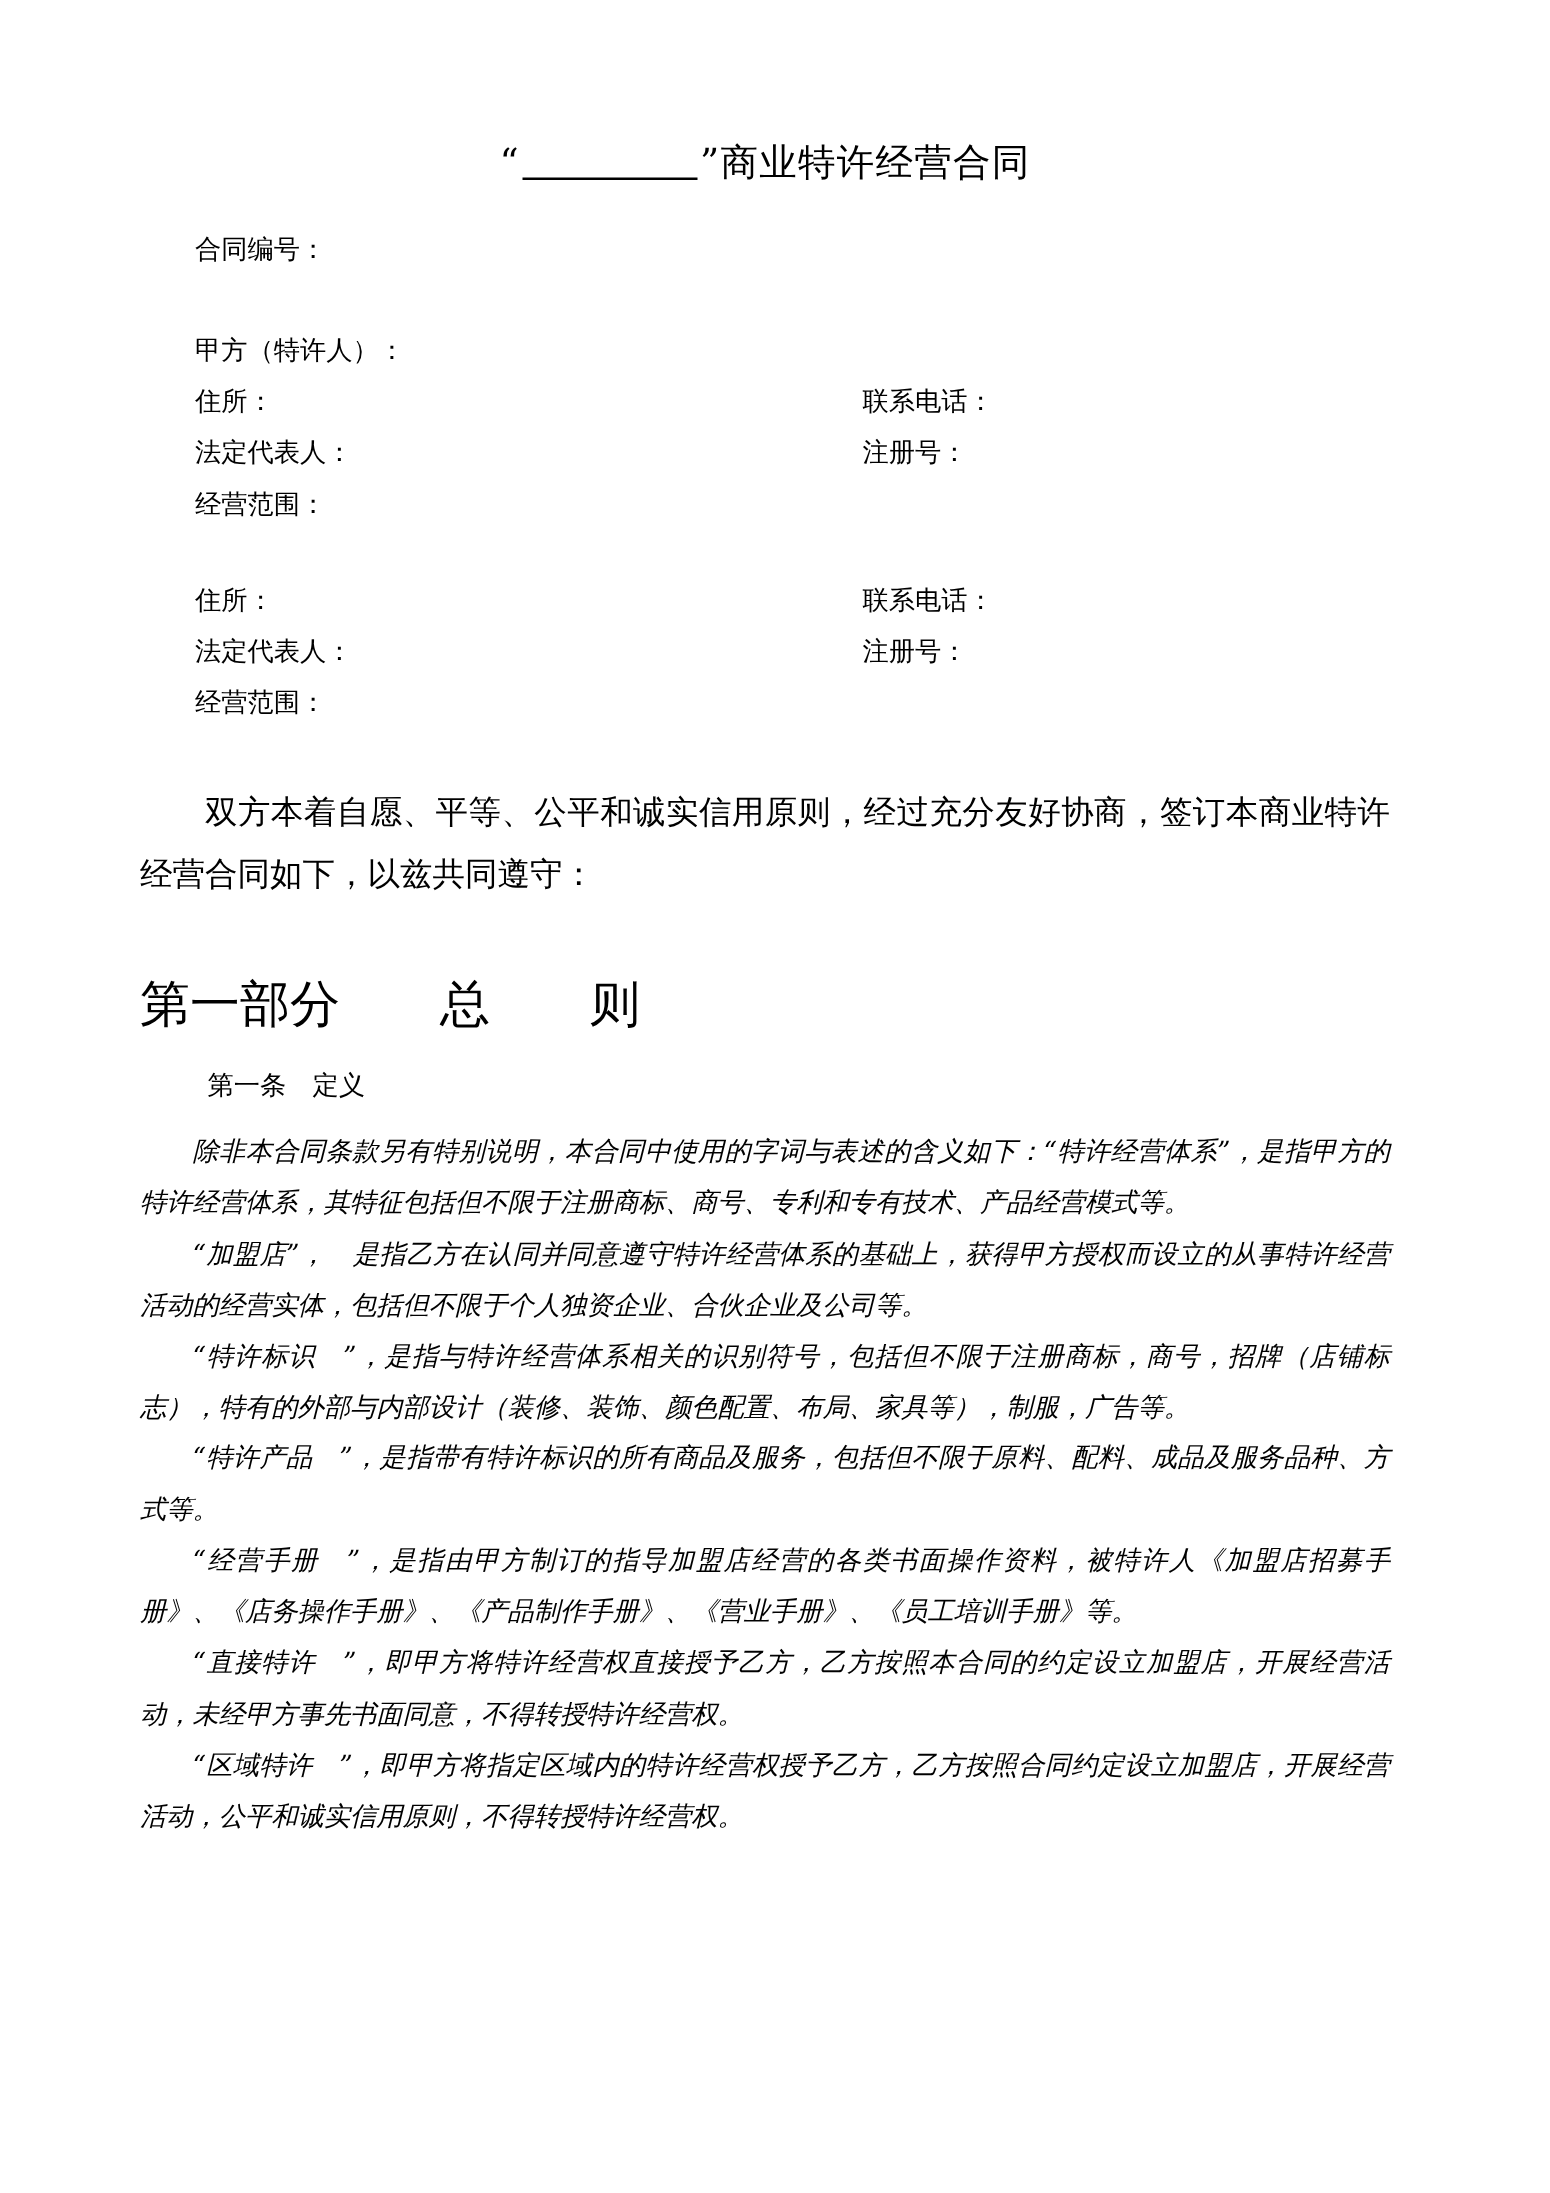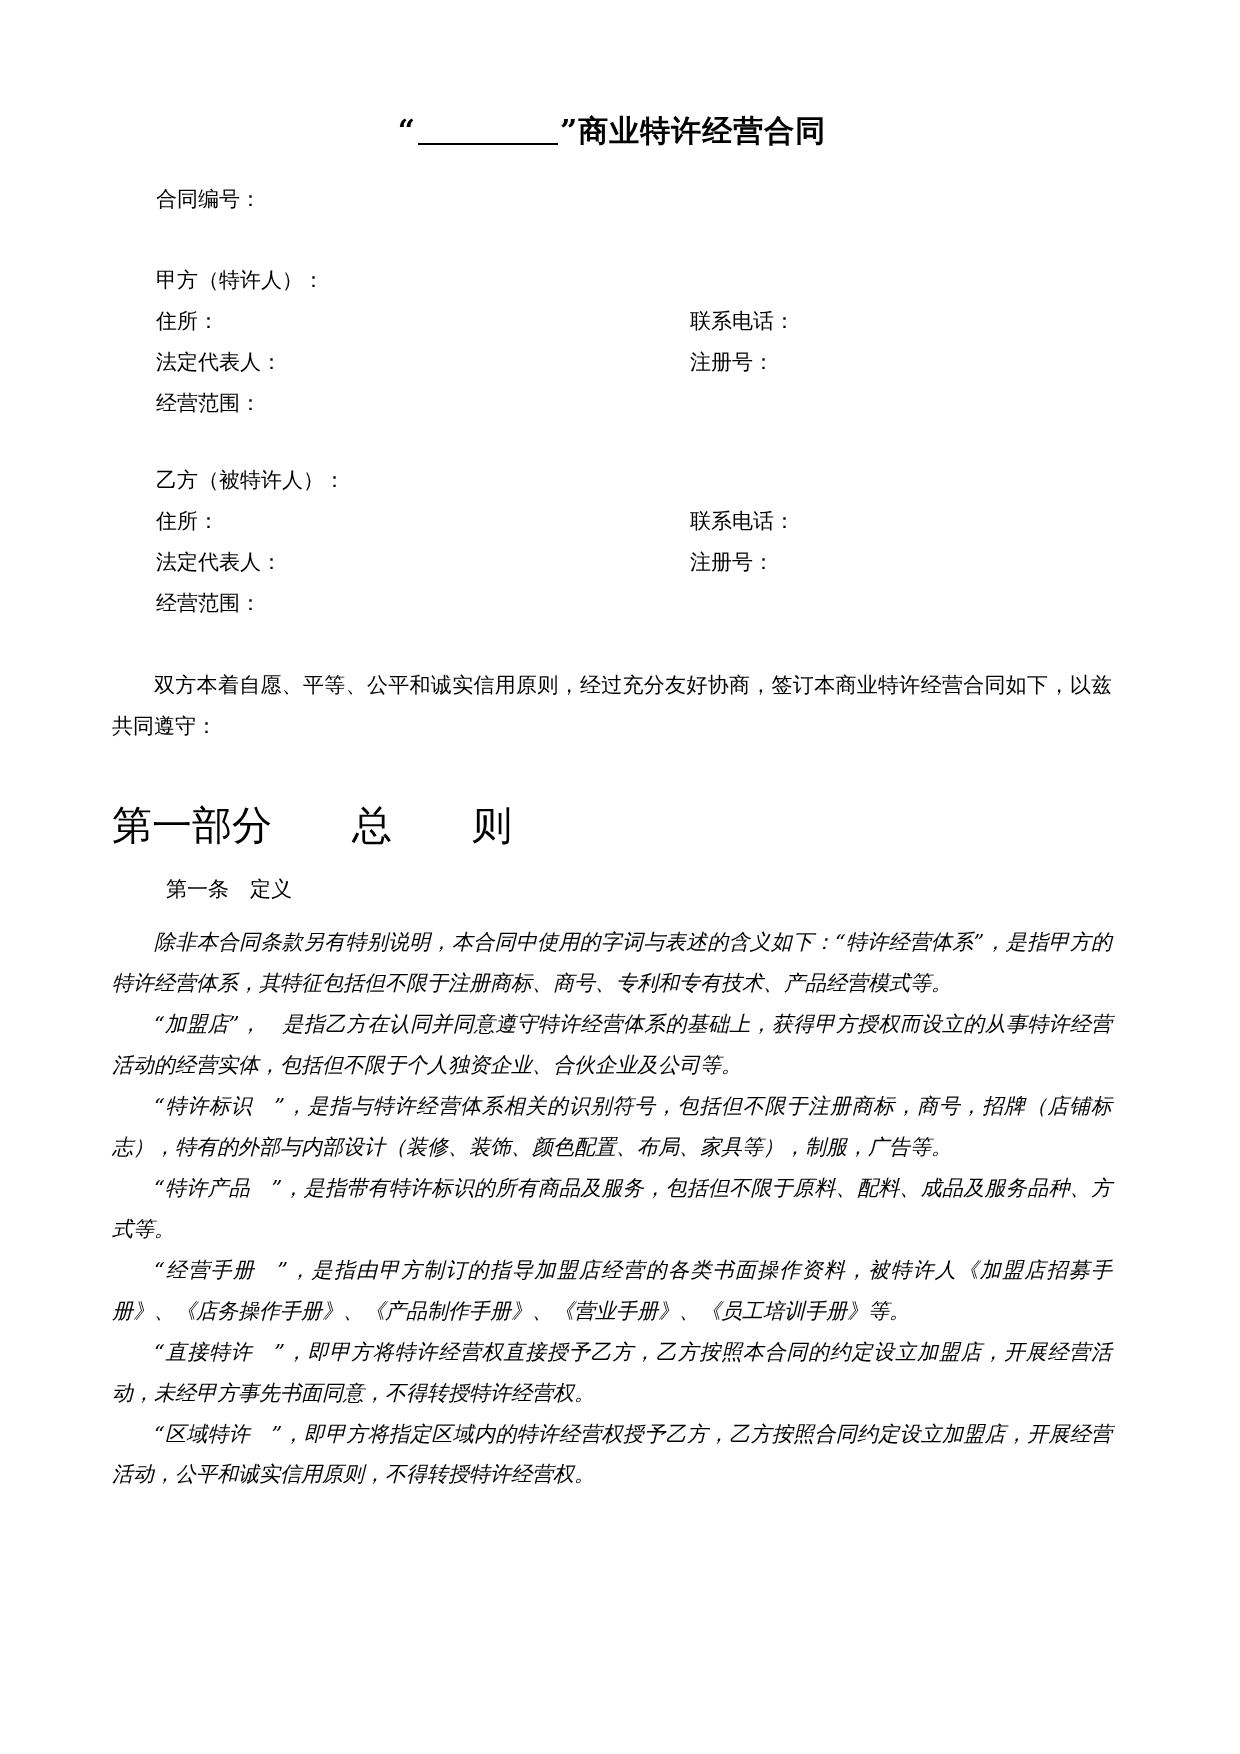--- a/index.html
+++ b/index.html
@@ -23,21 +23,21 @@
     padding: 96px 128px 96px 112px;
   }
 
   
   .doc-title {
     text-align: center;
     font-size: 30px;
     line-height: 1.5;
     letter-spacing: 1px;
     margin: 12px 0 0 0;
-    font-weight: bold;
+    font-weight: normal;
     white-space: nowrap;
   }
   .title-blank {
     display: inline-block;
     width: 140px;
     border-bottom: 2px solid #000;
     vertical-align: -4px;
     margin: 0 2px;
   }
 
@@ -62,21 +62,21 @@
   .spacer-line {
     height: 40px;
   }
   .spacer-line-sm {
     height: 36px;
   }
 
   
   .preamble {
     margin-top: 42px;
-    font-size: 21px;
+    font-size: 26px;
     line-height: 1.95;
     text-align: justify;
     text-justify: inter-ideograph;
     text-indent: 2em;
   }
 
   
   .part-heading {
     margin-top: 46px;
     margin-bottom: 6px;
@@ -134,23 +134,20 @@
       <span>法定代表人：</span>
       <span class="field-right">注册号：</span>
     </div>
 
     <div class="field-line indent-2">
       <span>经营范围：</span>
     </div>
 
     <div class="spacer-line-sm"></div>
 
-    <div class="field-line indent-1">
-      <span>乙方（被特许人）：</span>
-    </div>
 
     <div class="field-line indent-2">
       <span>住所：</span>
       <span class="field-right">联系电话：</span>
     </div>
 
     <div class="field-line indent-2">
       <span>法定代表人：</span>
       <span class="field-right">注册号：</span>
     </div>

